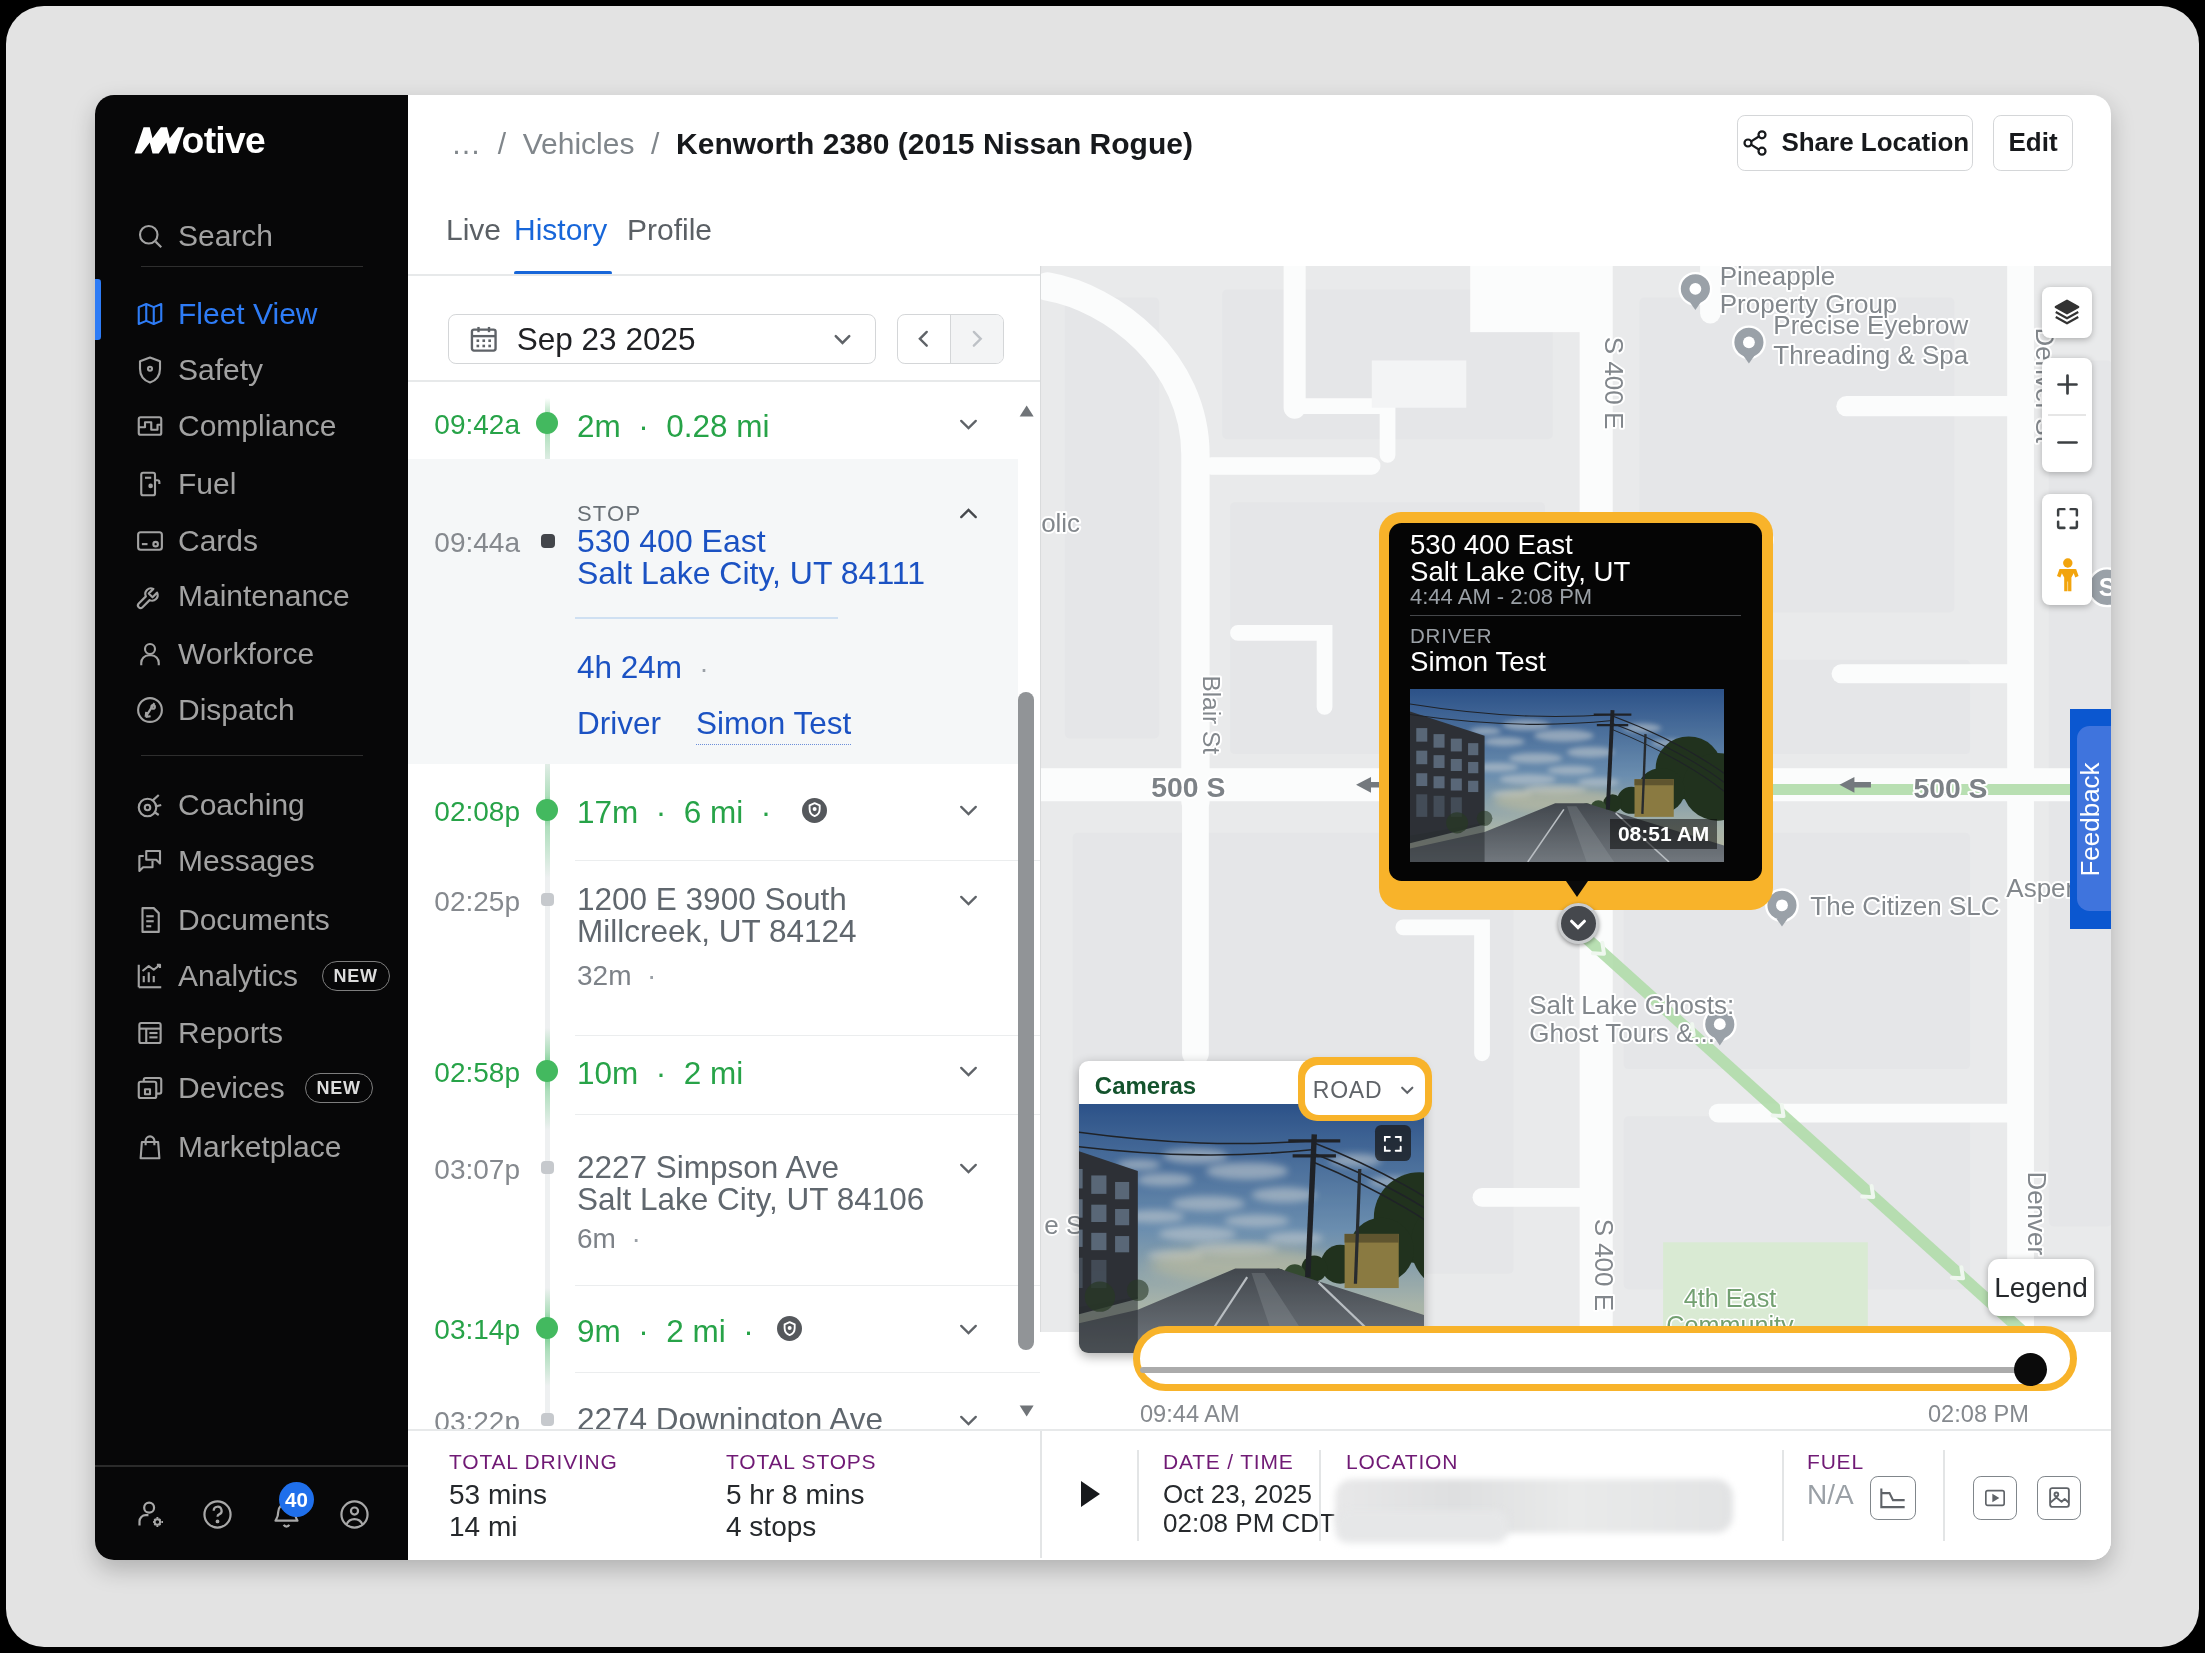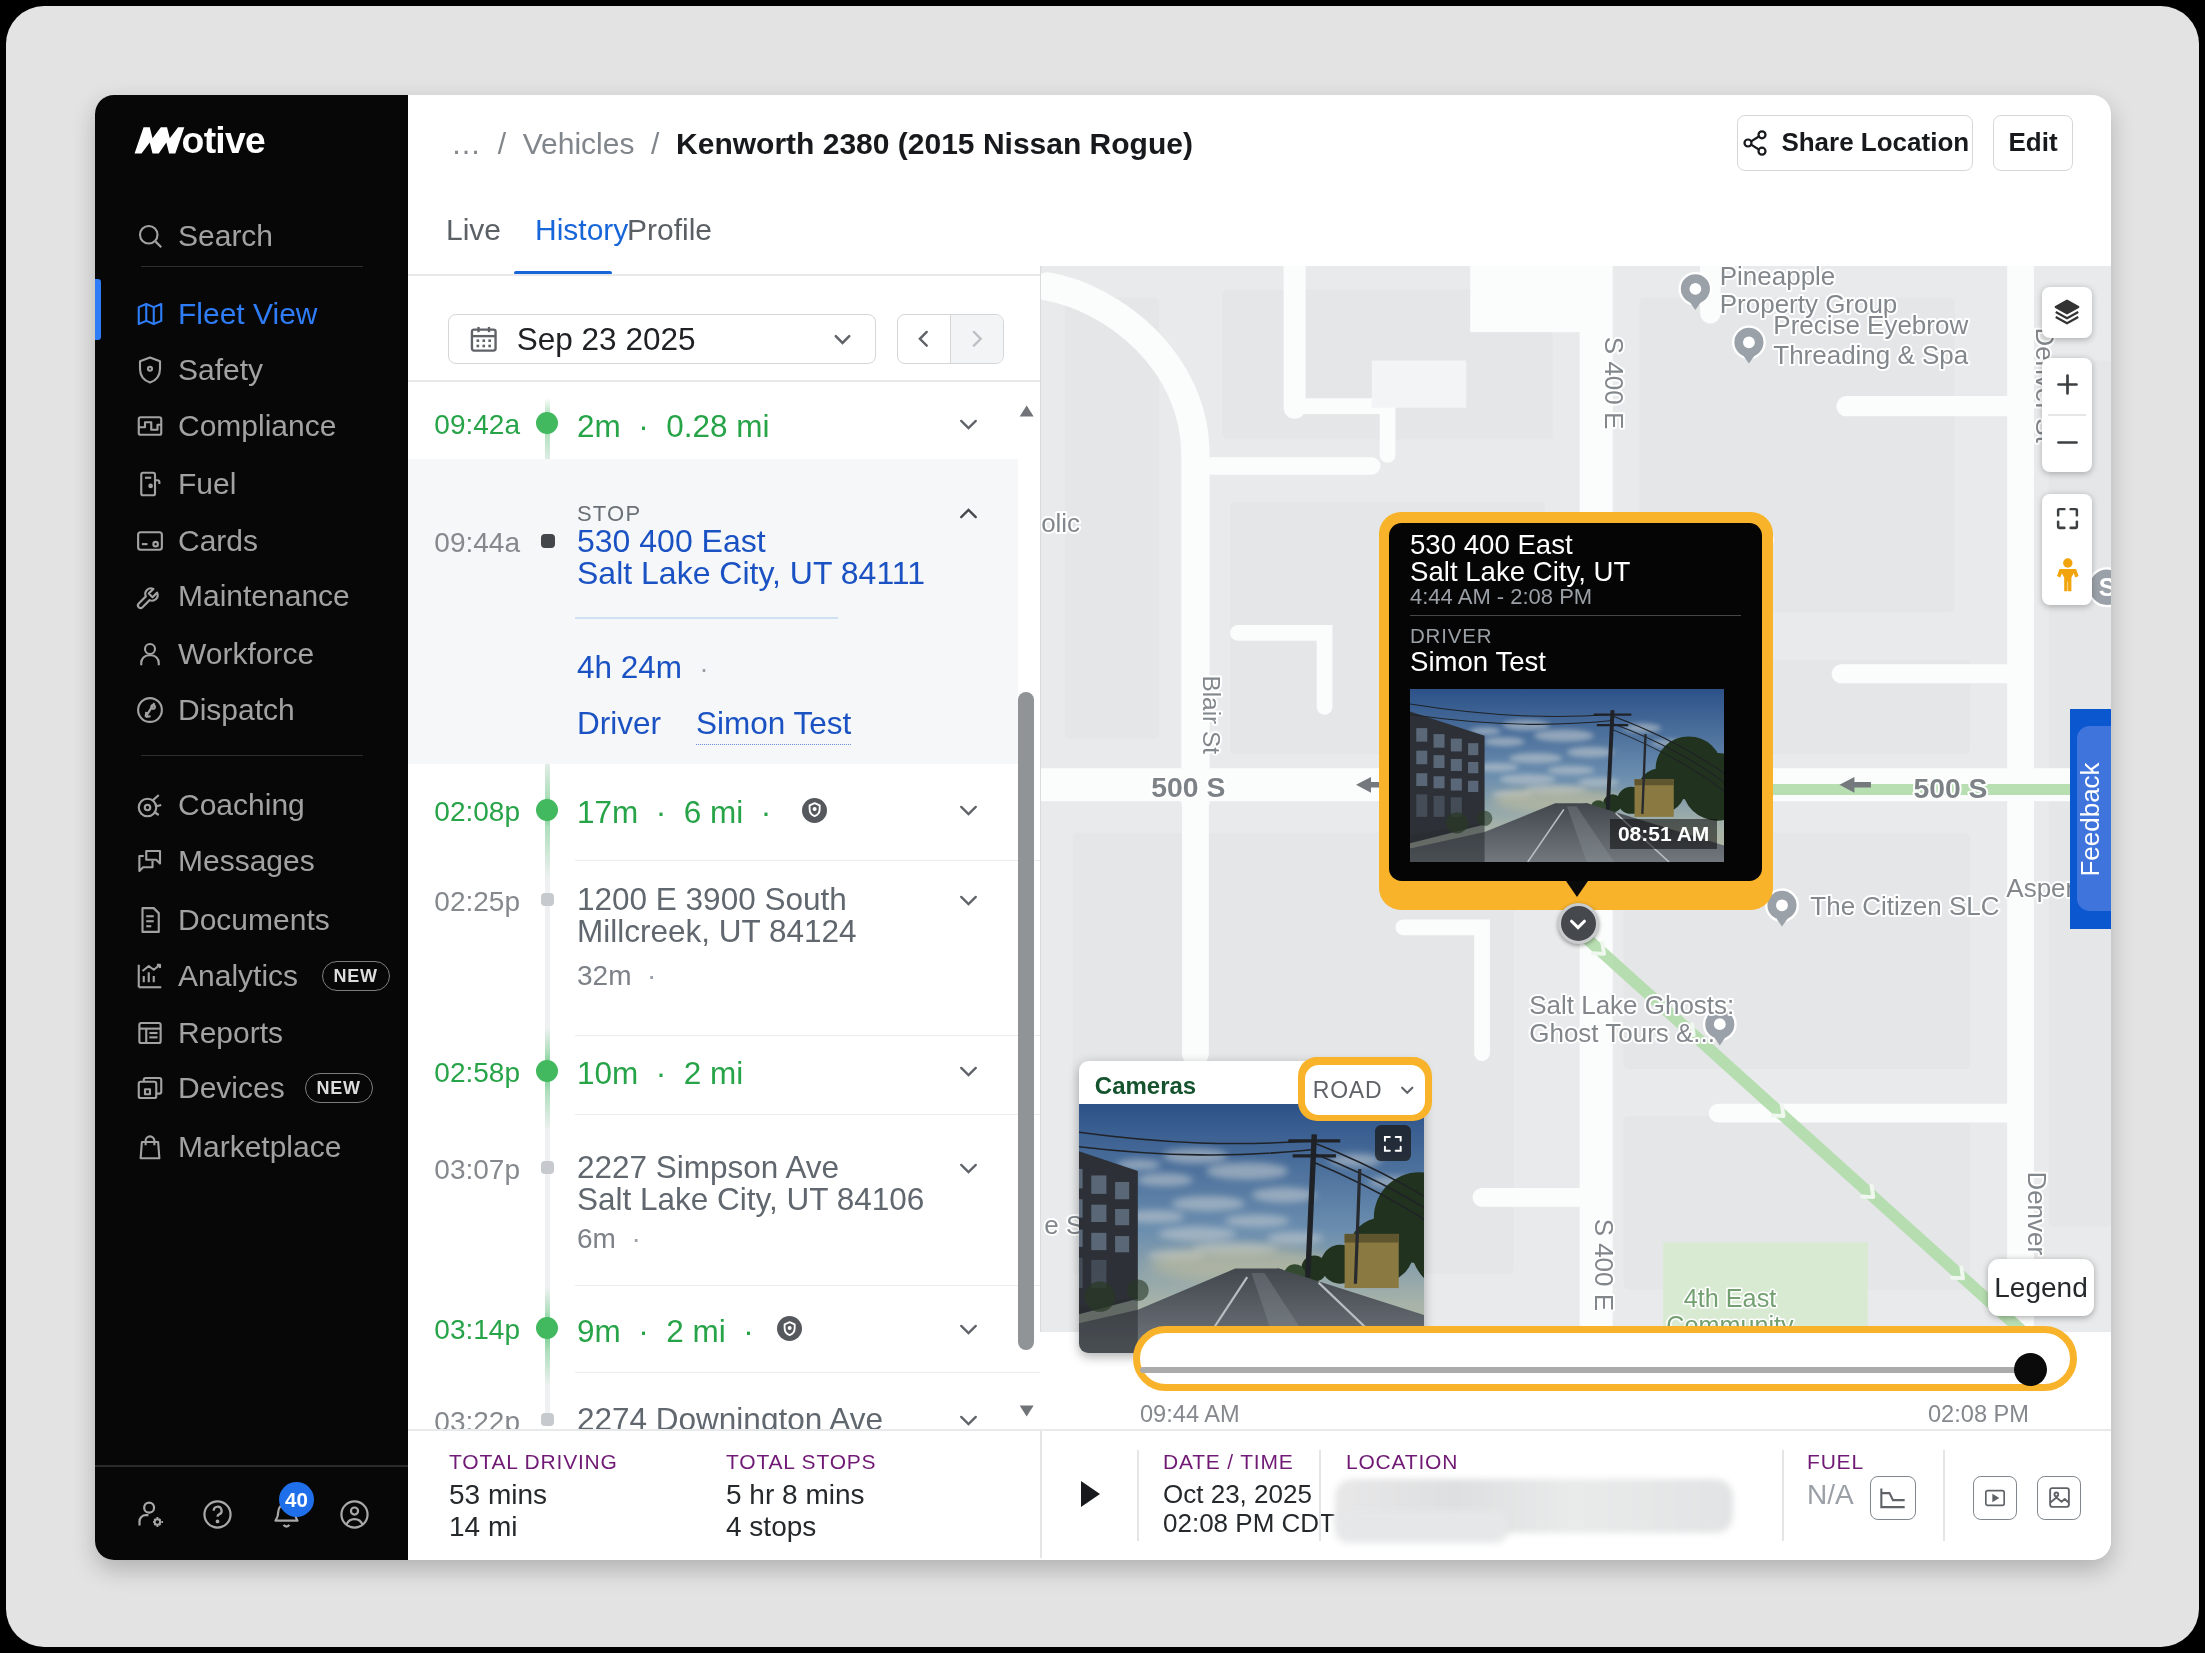--- a/index.html
+++ b/index.html
@@ -16,21 +16,21 @@
   .navitem.active { color:#2e7cf6; }
   .sdiv { position:absolute; left:46px; width:222px; height:0.8px; background:#2e2e2e; }
   .newpill { display:inline-block; border:1.6px solid #7e7e7e; border-radius:15.8px; color:#dcdcdc; font-size:18px; font-weight:bold; letter-spacing:0.8px; padding:3.9px 11px 3.2px; margin-left:20.5px; vertical-align:1.6px; }
   .activebar { position:absolute; left:0; width:5.5px; height:61px; background:#2e7cf6; border-radius:0 3.2px 3.2px 0; }
 
   
   .crumb { position:absolute; left:356px; top:32px; font-size:30px; color:#80868b; white-space:nowrap; }
   .crumb b { color:#17191c; font-weight:bold; }
   .hbtn { position:absolute; top:19.7px; height:56px; border:1.6px solid #d4d6d8; border-radius:7.9px; background:#fff; display:flex; align-items:center; justify-content:center; font-size:26px; font-weight:bold; color:#17191c; white-space:nowrap; }
   .tab { position:absolute; top:118px; font-size:30px; color:#5b6065; }
-  .tab.active { color:#1766d9;margin-left:21px; }
+  .tab.active { color:#1766d9; }
   .tabline { position:absolute; left:419px; top:176px; width:98px; height:3.9px; background:#1766d9; border-radius:2.4px; }
   .hdrline { position:absolute; left:313px; top:179px; width:632px; height:1.6px; background:#e7e9ea; }
 
   
   .datebox { position:absolute; left:353px; top:219px; width:428px; height:50px; border:1.6px solid #d4d6d8; border-radius:7.9px; display:flex; align-items:center; }
   .navbtns { position:absolute; left:802px; top:219px; width:107px; height:50px; border:1.6px solid #d4d6d8; border-radius:7.9px; overflow:hidden; display:flex; }
   .rowdiv { position:absolute; left:480px; width:465px; height:0.8px; background:#ebedee; }
   .time { position:absolute; width:102px; text-align:right; font-size:28px; color:#85898e; }
   .time.grn { color:#27a348; }
   .gtext { position:absolute; left:482px; font-size:31.5px; color:#27a348; white-space:nowrap; }

